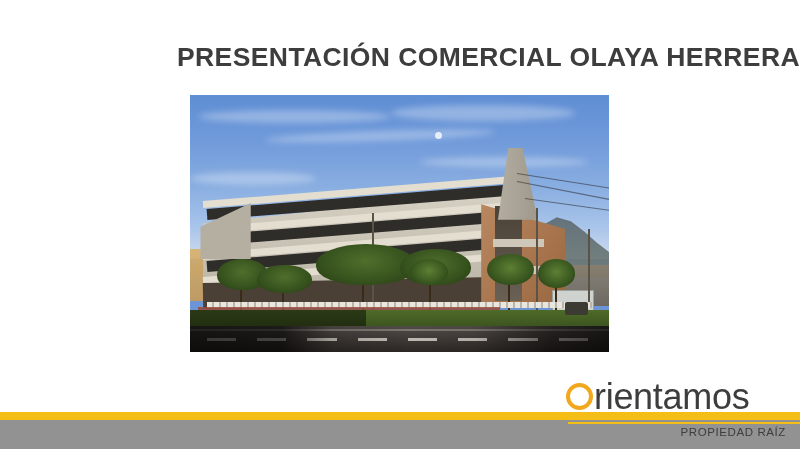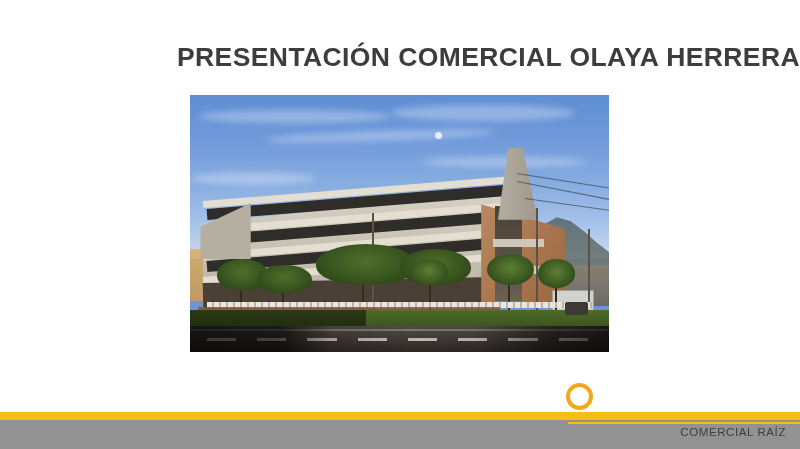--- a/index.html
+++ b/index.html
@@ -446,17 +446,18 @@
 
     </div>
   </div>
 
   <div class="gold-rule"></div>
   <div class="gray-bar"></div>
   <div class="gold-rule-thin"></div>
 
   <div class="logo">
     <span class="logo-o"></span>
+    <span class="logo-word">rientamos</span>
   </div>
 
-  <div class="tagline">COMERCIAL RAÍZ</div>
+  <div class="tagline">PROPIEDAD RAÍZ</div>
 
 </div>
 
 </body></html>

